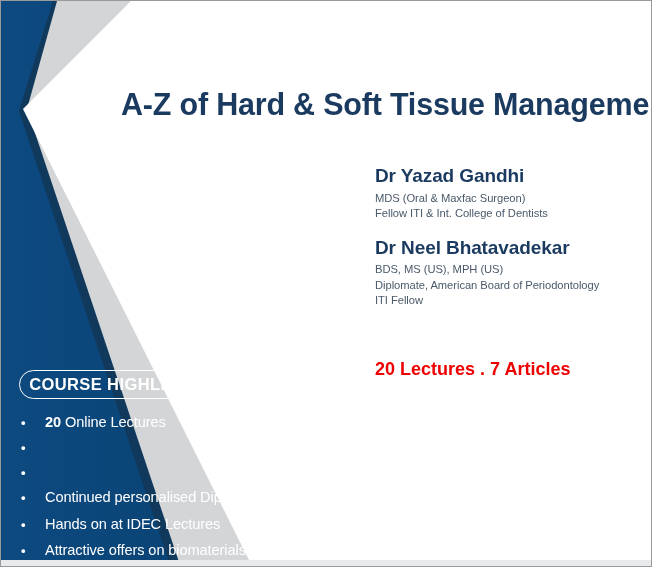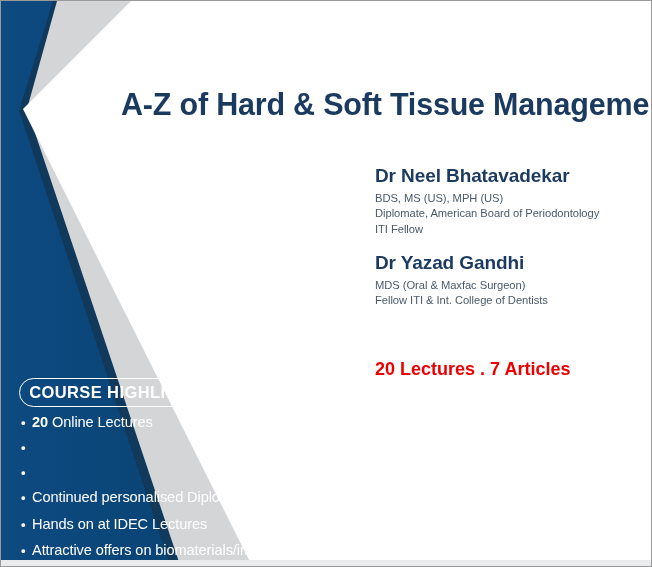--- a/index.html
+++ b/index.html
@@ -78,21 +78,21 @@
     font-weight: bold;
     color: #ee0000;
     letter-spacing: 0px;
     white-space: nowrap;
   }
 
   
   .highlights-pill {
     position: absolute;
     left: 18px;
-    top: 377px;
+    top: 369px;
     width: 204px;
     height: 29px;
     border: 1.6px solid #ffffff;
     border-radius: 15px;
     box-sizing: border-box;
     display: flex;
     align-items: center;
     justify-content: center;
   }
   .highlights-pill-label {
@@ -128,20 +128,21 @@
     line-height: 1;
   }
   .bullet-text .lead {
     font-weight: bold;
   }
   .bullet-text .rest {
     font-weight: normal;
   }
   .bullet-text {
     font-weight: normal;
+    margin-left: 13px;
   }
 </style>
 </head>
 <body>
 
 <div id="slide">
 
   <svg class="layer" viewBox="0 0 652 567" width="652" height="567" preserveAspectRatio="none">
 
     <rect x="0" y="0" width="652" height="567" fill="#0a4275"></rect>
@@ -162,32 +163,32 @@
     <polygon fill="#ffffff" points="130,0 652,0 652,567 252,567 22,108"></polygon>
 
     <rect x="0" y="559" width="652" height="8" fill="#e9eaec"></rect>
   </svg>
 
   <div class="title">A-Z of Hard &amp; Soft Tissue Management</div>
 
   <div class="speakers">
 
     <div class="speaker-block">
+      <div class="speaker-name">Dr Yazad Gandhi</div>
+      <div class="speaker-cred">MDS (Oral &amp; Maxfac Surgeon)</div>
+      <div class="speaker-cred">Fellow ITI &amp; Int. College of Dentists</div>
+    </div>
+
+    <div class="speaker-block">
       <div class="speaker-name">Dr Neel Bhatavadekar</div>
       <div class="speaker-cred">BDS, MS (US), MPH (US)</div>
       <div class="speaker-cred">Diplomate, American Board of Periodontology</div>
       <div class="speaker-cred">ITI Fellow</div>
     </div>
 
-    <div class="speaker-block">
-      <div class="speaker-name">Dr Yazad Gandhi</div>
-      <div class="speaker-cred">MDS (Oral &amp; Maxfac Surgeon)</div>
-      <div class="speaker-cred">Fellow ITI &amp; Int. College of Dentists</div>
-    </div>
-
   </div>
 
   <div class="lectures-line">20 Lectures . 7 Articles</div>
 
   <div class="highlights-pill">
     <span class="highlights-pill-label">COURSE HIGHLIGHTS</span>
   </div>
 
   <div class="bullets">
 

